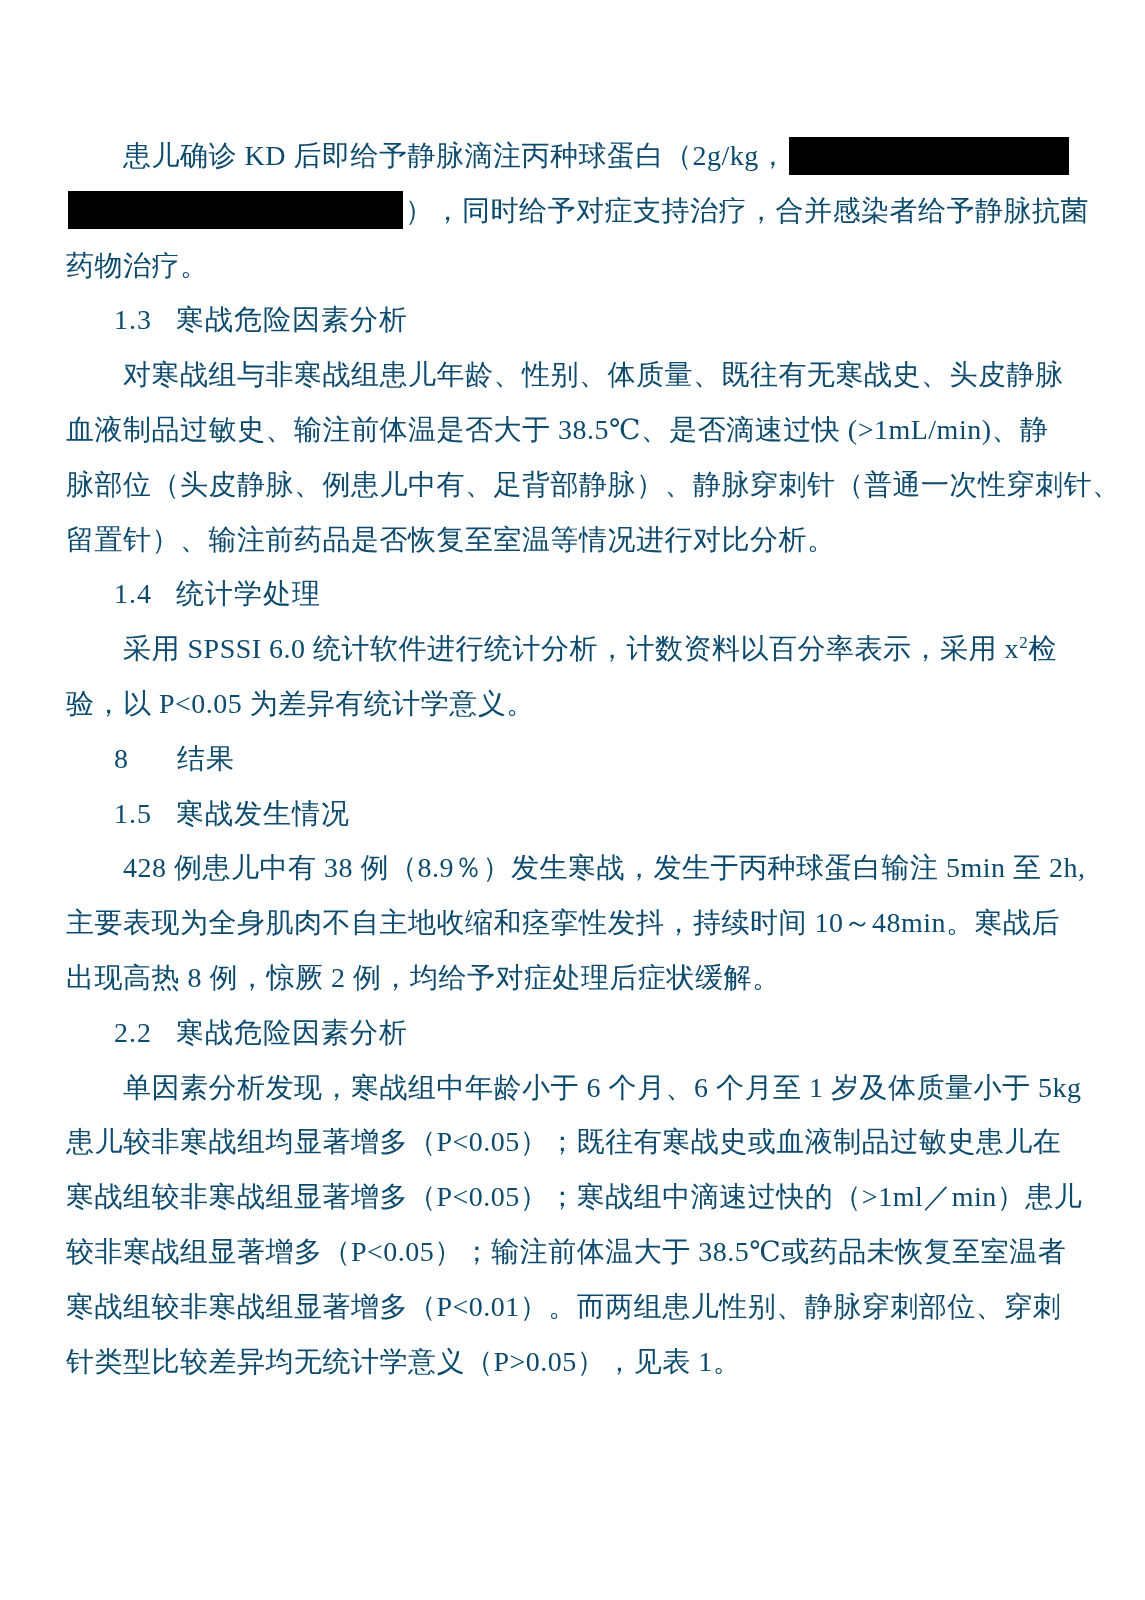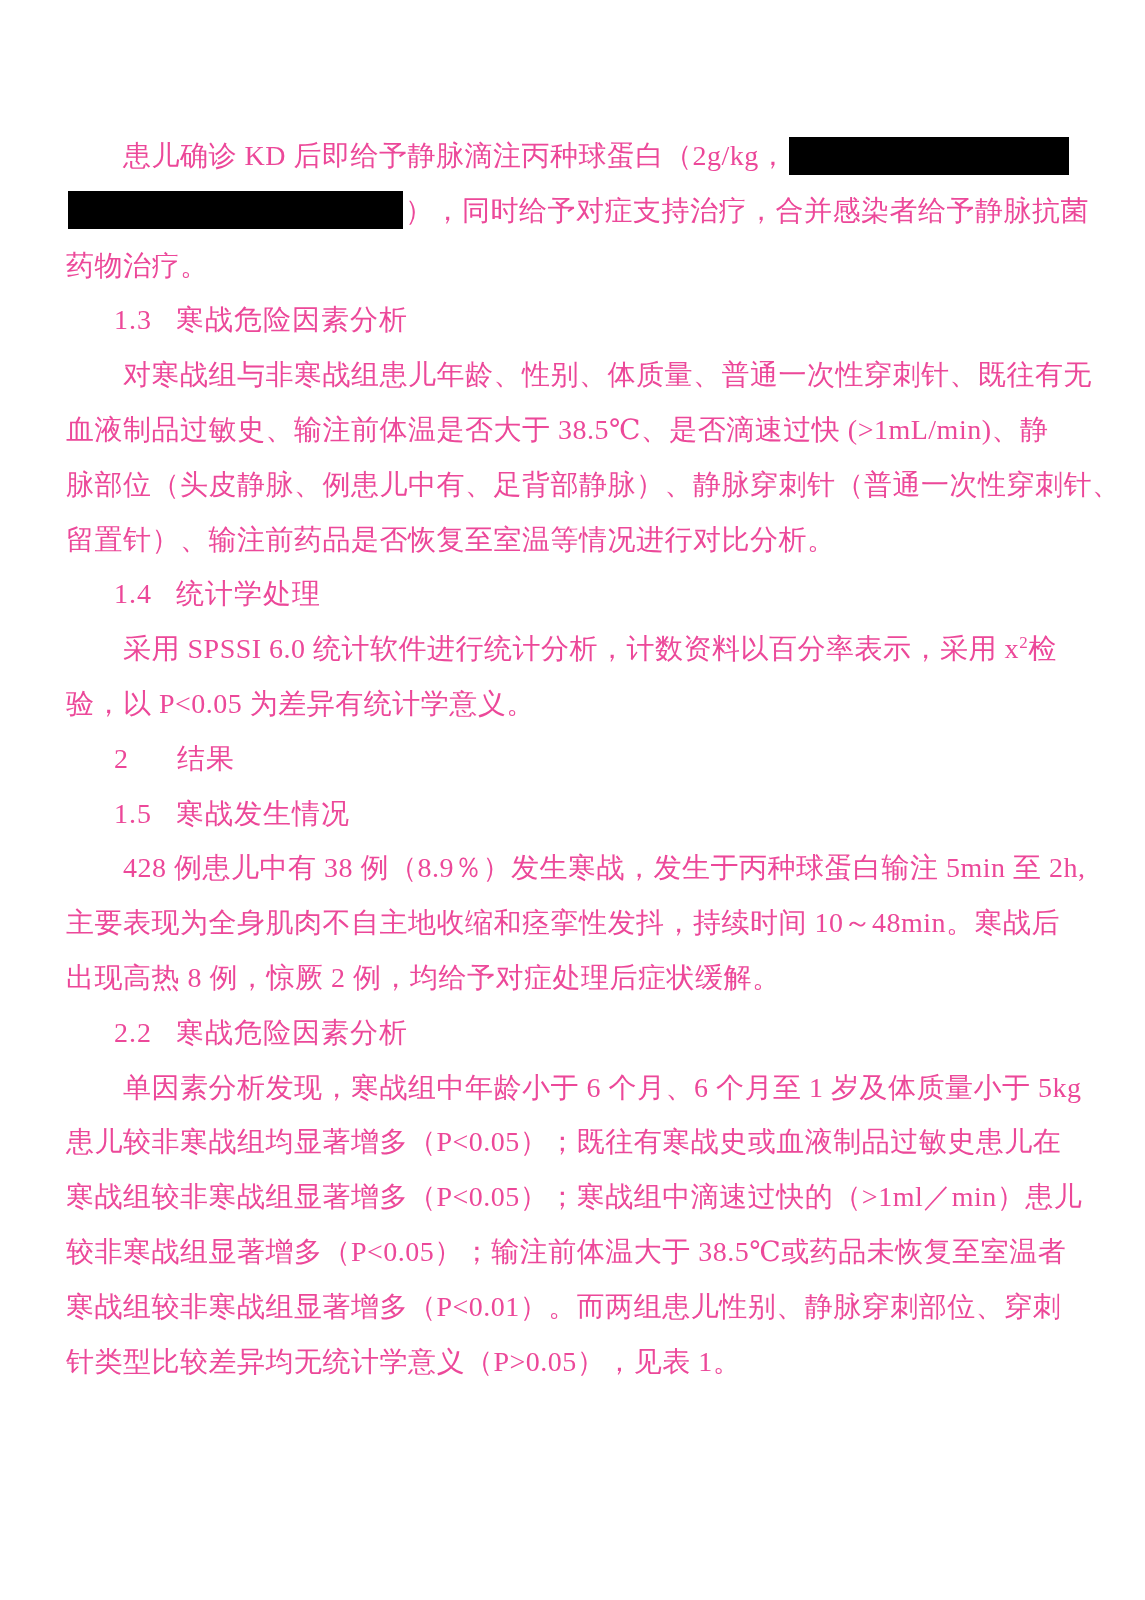--- a/index.html
+++ b/index.html
@@ -21,21 +21,21 @@
     left: 66px;
     top: 129px;
     width: 1014px;
   }
   .line {
     height: 54.8px;
     line-height: 54.8px;
     font-size: 28px;
     white-space: pre;
     letter-spacing: 0.5px;
-    color: #ec4899;
+    color: #0c4a6e;
   }
   .line.indent {
     padding-left: 57px;
   }
   .line.heading {
     letter-spacing: 1px;
     margin-left: 48px;
   }
   .seg {
     display: inline;
@@ -54,28 +54,28 @@
 </style>
 </head>
 <body>
 
 <div class="page">
   <div class="doc-body">
       <div class="line indent"><span class="seg">患儿确诊 KD 后即给予静脉滴注丙种球蛋白（2g/kg，</span><span class="redaction" style="width: 280px; height: 38px; background: rgb(0, 0, 0);"></span></div>
       <div class="line"><span class="redaction" style="width: 335px; height: 38px; background: rgb(0, 0, 0);"></span><span class="seg">），同时给予对症支持治疗，合并感染者给予静脉抗菌</span></div>
       <div class="line"><span class="seg">药物治疗。</span></div>
       <div class="line heading"><span class="seg">1.3   寒战危险因素分析</span></div>
-      <div class="line indent"><span class="seg">对寒战组与非寒战组患儿年龄、性别、体质量、普通一次性穿刺针、既往有无</span></div>
+      <div class="line indent"><span class="seg">对寒战组与非寒战组患儿年龄、性别、体质量、既往有无寒战史、头皮静脉</span></div>
       <div class="line"><span class="seg">血液制品过敏史、输注前体温是否大于 38.5℃、是否滴速过快 (&gt;1mL/min)、静</span></div>
       <div class="line"><span class="seg">脉部位（头皮静脉、例患儿中有、足背部静脉）、静脉穿刺针（普通一次性穿刺针、</span></div>
       <div class="line"><span class="seg">留置针）、输注前药品是否恢复至室温等情况进行对比分析。</span></div>
       <div class="line heading"><span class="seg">1.4   统计学处理</span></div>
       <div class="line indent"><span class="seg">采用 SPSSI 6.0 统计软件进行统计分析，计数资料以百分率表示，采用 x</span><span class="sup">2</span><span class="seg">检</span></div>
       <div class="line"><span class="seg">验，以 P&lt;0.05 为差异有统计学意义。</span></div>
-      <div class="line heading"><span class="seg">2      结果</span></div>
+      <div class="line heading"><span class="seg">8      结果</span></div>
       <div class="line heading"><span class="seg">1.5   寒战发生情况</span></div>
       <div class="line indent"><span class="seg">428 例患儿中有 38 例（8.9％）发生寒战，发生于丙种球蛋白输注 5min 至 2h,</span></div>
       <div class="line"><span class="seg">主要表现为全身肌肉不自主地收缩和痉挛性发抖，持续时间 10～48min。寒战后</span></div>
       <div class="line"><span class="seg">出现高热 8 例，惊厥 2 例，均给予对症处理后症状缓解。</span></div>
       <div class="line heading"><span class="seg">2.2   寒战危险因素分析</span></div>
       <div class="line indent"><span class="seg">单因素分析发现，寒战组中年龄小于 6 个月、6 个月至 1 岁及体质量小于 5kg</span></div>
       <div class="line"><span class="seg">患儿较非寒战组均显著增多（P&lt;0.05）；既往有寒战史或血液制品过敏史患儿在</span></div>
       <div class="line"><span class="seg">寒战组较非寒战组显著增多（P&lt;0.05）；寒战组中滴速过快的（&gt;1ml／min）患儿</span></div>
       <div class="line"><span class="seg">较非寒战组显著增多（P&lt;0.05）；输注前体温大于 38.5℃或药品未恢复至室温者</span></div>
       <div class="line"><span class="seg">寒战组较非寒战组显著增多（P&lt;0.01）。而两组患儿性别、静脉穿刺部位、穿刺</span></div>

